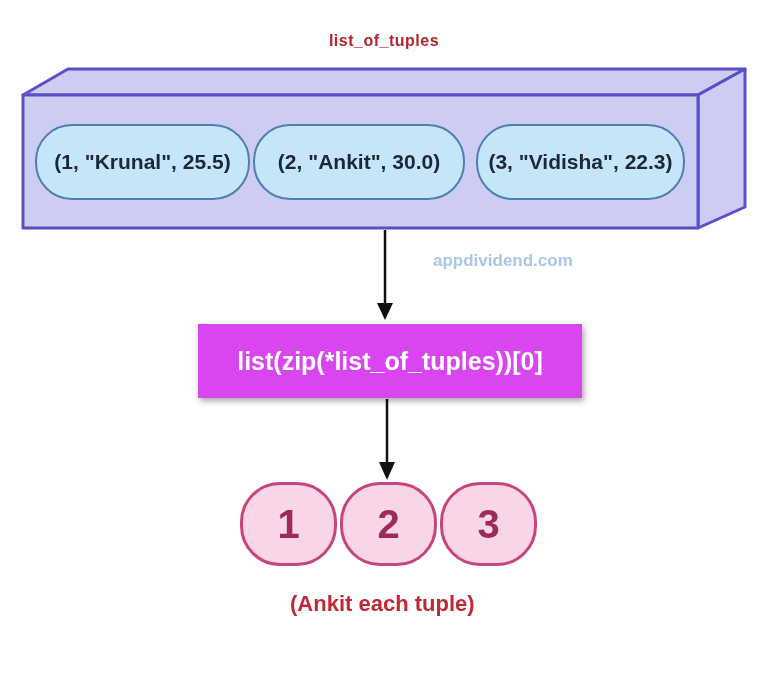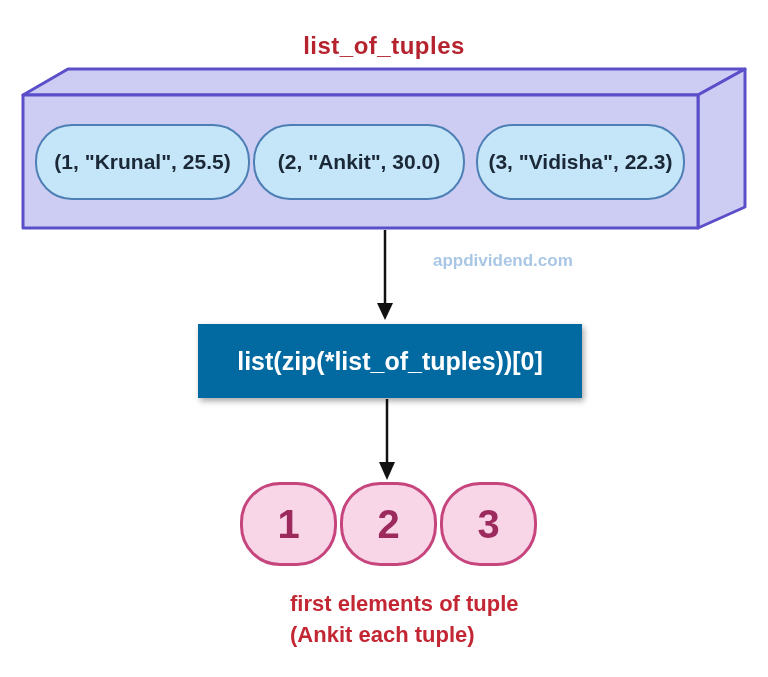--- a/index.html
+++ b/index.html
@@ -9,21 +9,21 @@
     background:#ffffff;
     font-family:"Liberation Sans", sans-serif;
     overflow:hidden;
   }
   .abs{position:absolute;}
 
   
   #title{
     left:0;top:32px;width:768px;
     text-align:center;
-    font-size:24px;font-weight:600;
+    font-size:16px;font-weight:600;
     color:#b5232f;
     letter-spacing:0.5px;
   }
 
   
   #shapes{position:absolute;left:0;top:0;}
 
   
   .pill{
     position:absolute;
@@ -43,21 +43,21 @@
   
   #watermark{
     left:433px;top:251px;
     font-size:17px;font-weight:700;
     color:#a9c7e5;
   }
 
   
   #op-box{
     left:198px;top:324px;width:384px;height:74px;
-    background:#0369a1;
+    background:#d946ef;
     box-shadow:2px 3px 6px rgba(0,0,0,0.35);
     display:flex;align-items:center;justify-content:center;
     color:#ffffff;font-size:25px;font-weight:600;
     white-space:nowrap;
   }
 
   
   .squircle{
     position:absolute;
     top:482px;height:84px;width:97px;
@@ -110,17 +110,16 @@
 
   <div id="watermark" class="abs">appdividend.com</div>
 
   <div id="op-box" class="abs">list(zip(*list_of_tuples))[0]</div>
 
   <div id="sq-1" class="squircle">1</div>
   <div id="sq-2" class="squircle">2</div>
   <div id="sq-3" class="squircle">3</div>
 
   <div id="caption" class="abs">
-    <div>first elements of tuple</div>
     <div>(Ankit each tuple)</div>
   </div>
 
 </div>
 
 </body></html>

